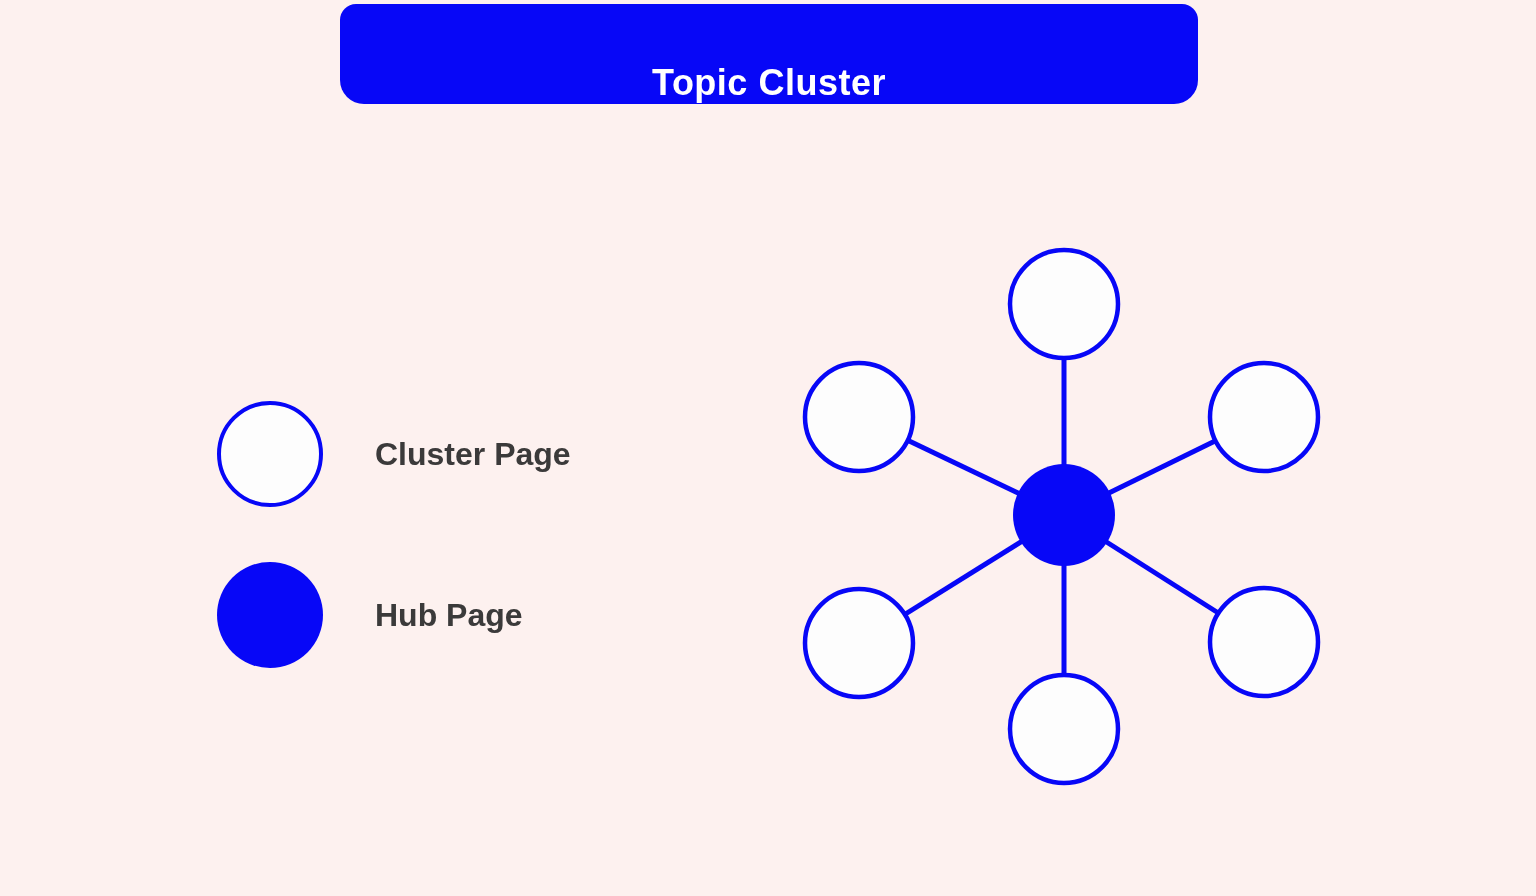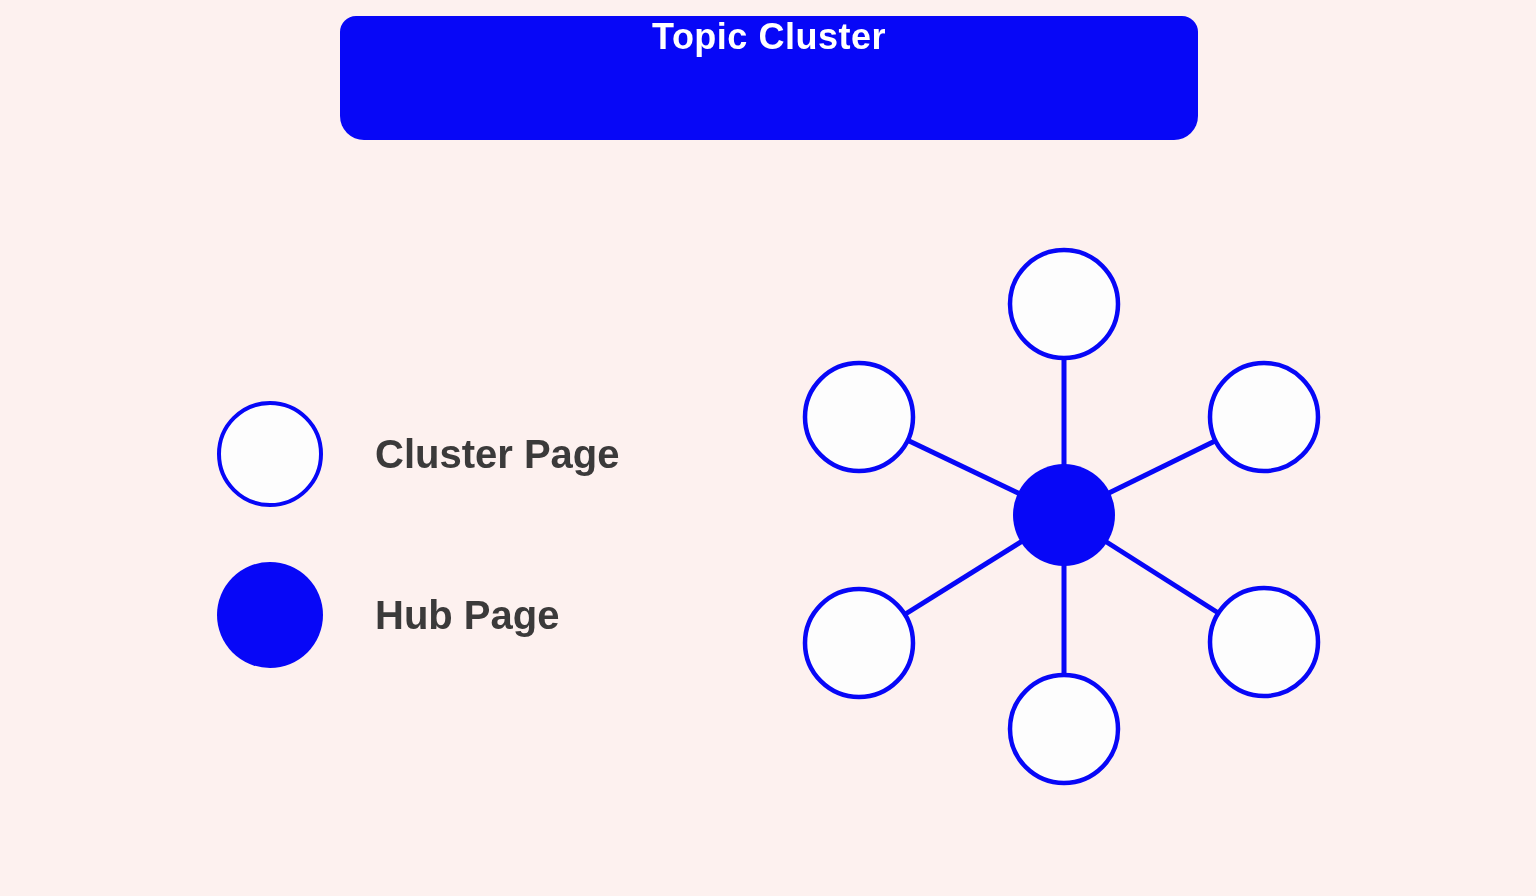--- a/index.html
+++ b/index.html
@@ -16,27 +16,27 @@
     overflow: hidden;
     font-family: "Liberation Sans", "DejaVu Sans", sans-serif;
   }
   body {
     position: relative;
     background: var(--background);
   }
   .header-banner {
     position: absolute;
     left: 340px;
-    top: 16px;
+    top: 4px;
     width: 858px;
-    height: 124px;
+    height: 100px;
     background: var(--accent);
     border-radius: 16px 16px 24px 24px;
     display: flex;
-    align-items: flex-start;
+    align-items: flex-end;
     justify-content: center;
   }
   .header-title {
     color: var(--title-text);
     font-size: 36px;
     font-weight: bold;
     letter-spacing: 0.5px;
   }
   .legend {
     position: absolute;
@@ -60,21 +60,21 @@
   }
   .legend-swatch.cluster {
     background: var(--node-fill);
     border: 4px solid var(--accent);
   }
   .legend-swatch.hub {
     background: var(--accent);
   }
   .legend-label {
     color: var(--text);
-    font-size: 40px;
+    font-size: 32px;
     font-weight: bold;
     white-space: nowrap;
   }
   .diagram-svg {
     position: absolute;
     left: 0;
     top: 0;
     width: 1536px;
     height: 896px;
   }

